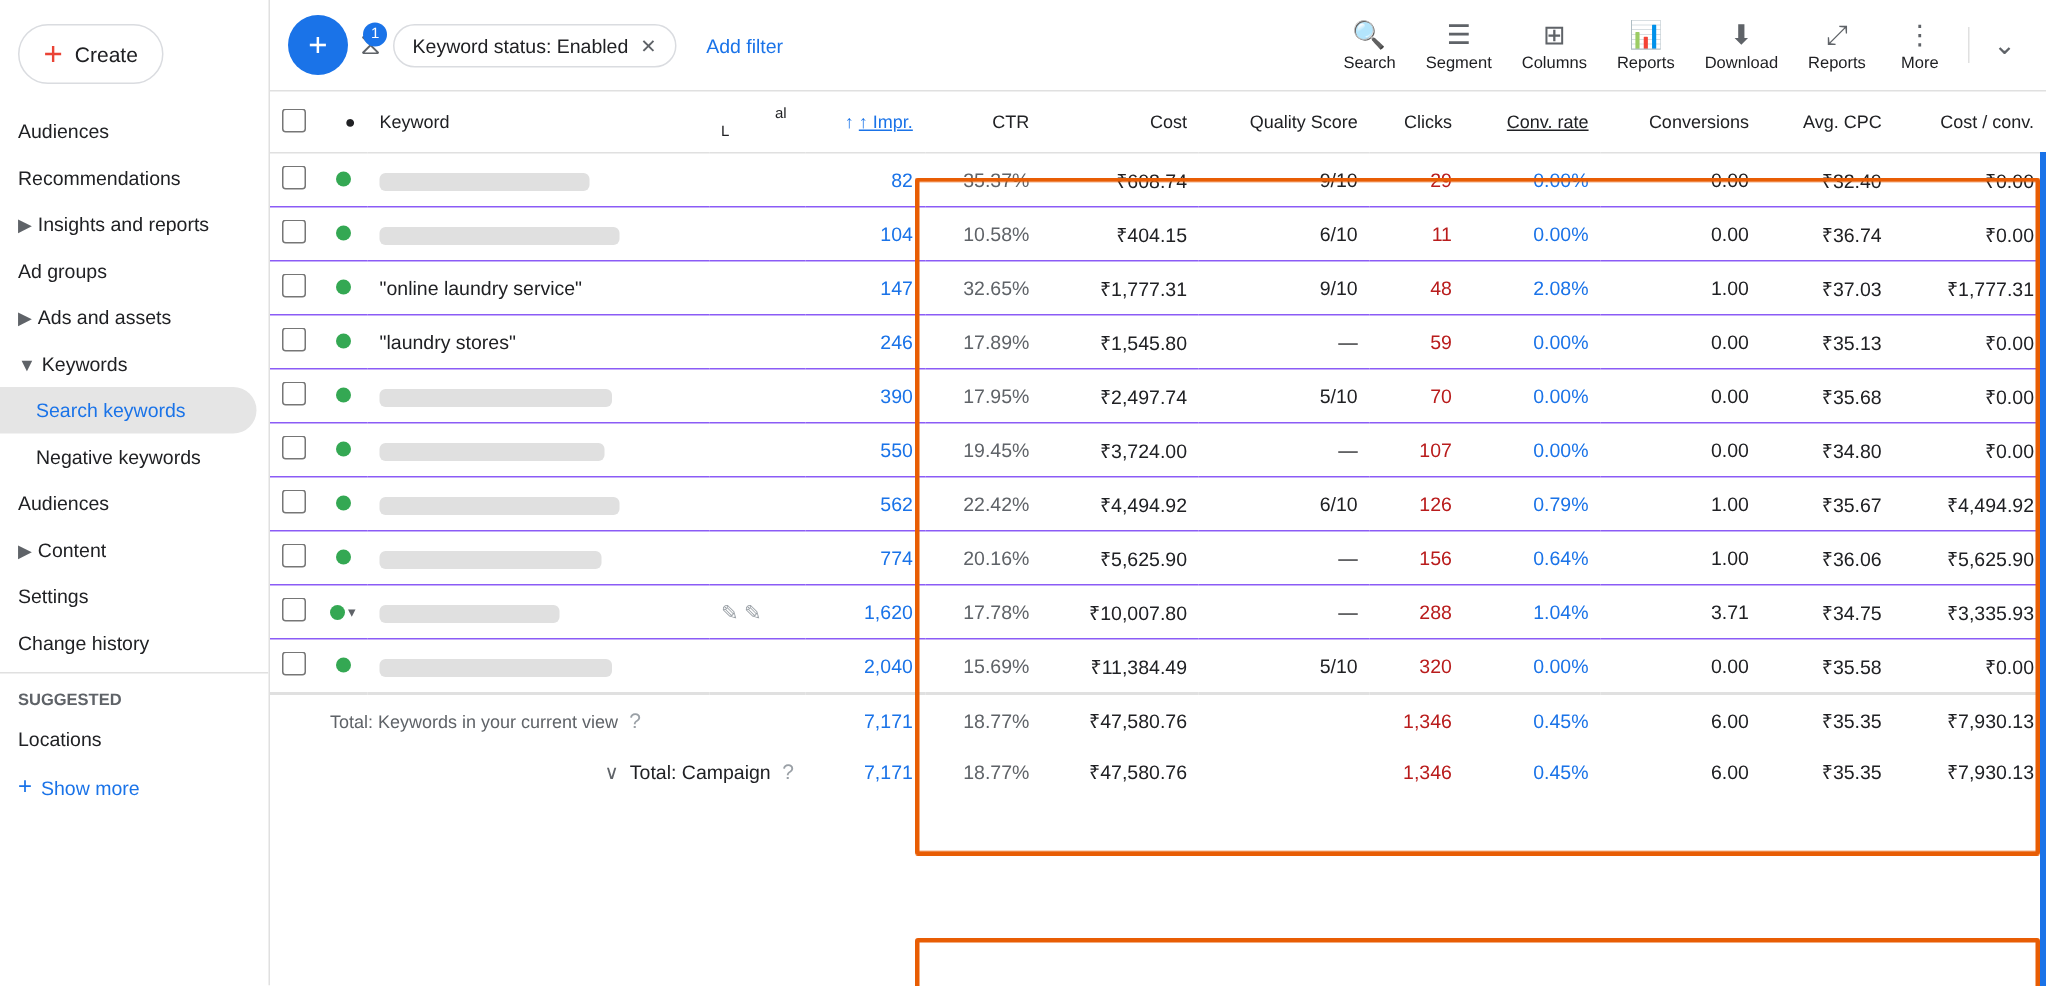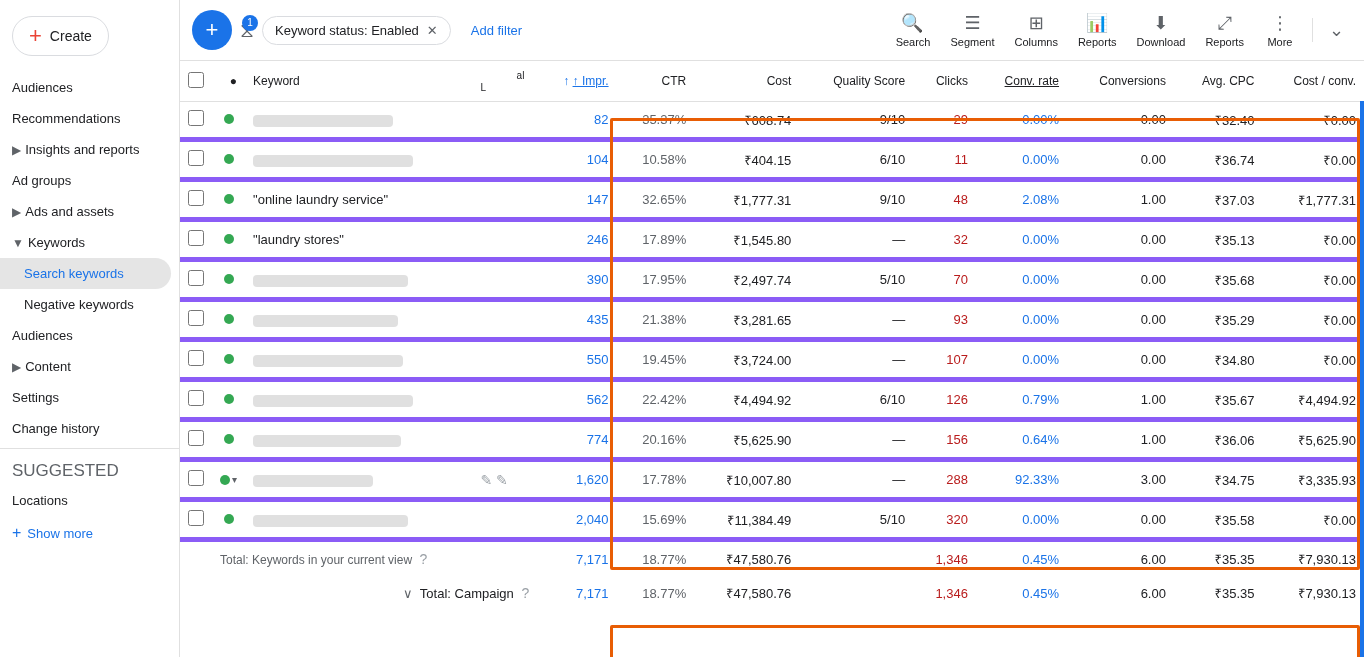--- a/index.html
+++ b/index.html
@@ -52,23 +52,23 @@
     .sidebar-item.active { background: #e5e5e5; color: #1a73e8; font-weight: 500; }
     .sidebar-item .arrow {
       margin-right: 4px;
       font-size: 12px;
       color: #5f6368;
     }
     .sidebar-item .label { flex: 1; }
     .sidebar-divider { height: 1px; background: #e0e0e0; margin: 4px 0; }
     .sidebar-section-label {
       padding: 8px 12px 4px 12px;
-      font-size: 17px;
+      font-size: 11px;
       color: #5f6368;
-      font-weight: 400;
+      font-weight: 700;
       text-transform: uppercase;
     }
     .sidebar-sub {
       padding-left: 24px;
     }
     .sidebar-show-more {
       display: flex;
       align-items: center;
       gap: 6px;
       padding: 8px 12px;
@@ -205,21 +205,21 @@
       z-index: 2;
       font-size: 12px;
     }
     thead th.left-align { text-align: left; }
     thead th.checkbox-col { width: 32px; text-align: center; }
     thead th.status-col { width: 28px; }
     thead th.keyword-col { text-align: left; min-width: 160px; }
     thead th.impressions-col { color: #1a73e8; }
     thead th .underline { text-decoration: underline; text-align: center; }
 
-    tbody tr { border-bottom: 5px solid #8b5cf6; }
+    tbody tr { border-bottom: 1px solid #8b5cf6; }
     td {
       padding: 8px 8px;
       text-align: right;
       white-space: nowrap;
       color: #202124;
       vertical-align: middle;
     }
     td.checkbox-col { text-align: center; width: 32px; }
     td.status-col { text-align: center; width: 28px; }
     td.keyword-col { text-align: left; min-width: 160px; color: #202124; }
@@ -487,54 +487,39 @@
           </tr>
           <tr>
             <td class="checkbox-col"><input type="checkbox" class="checkbox-input" style=""></td>
             <td class="status-col"><span class="status-dot"></span></td>
             <td class="keyword-col"><span class="keyword-text">"laundry stores"</span></td>
             <td style="text-align: left; min-width: 40px;"></td>
             <td class="impressions-col">246</td>
             <td class="ctr-col">17.89%</td>
             <td class="cost-col">₹1,545.80</td>
             <td class="quality-col">—</td>
-            <td class="clicks-col">32</td>
+            <td class="clicks-col">59</td>
             <td class="conv-rate-col">0.00%</td>
             <td class="conversions-col">0.00</td>
             <td class="avg-cpc-col">₹35.13</td>
             <td class="cost-conv-col">₹0.00</td>
           </tr>
           <tr>
             <td class="checkbox-col"><input type="checkbox" class="checkbox-input" style=""></td>
             <td class="status-col"><span class="status-dot"></span></td>
             <td class="keyword-col"><span class="redacted-bar" style="width:155px;"></span></td>
             <td style="text-align: left; min-width: 40px;"></td>
             <td class="impressions-col">390</td>
             <td class="ctr-col">17.95%</td>
             <td class="cost-col">₹2,497.74</td>
             <td class="quality-col">5/10</td>
             <td class="clicks-col">70</td>
             <td class="conv-rate-col">0.00%</td>
             <td class="conversions-col">0.00</td>
             <td class="avg-cpc-col">₹35.68</td>
-            <td class="cost-conv-col">₹0.00</td>
-          </tr>
-          <tr>
-            <td class="checkbox-col"><input type="checkbox" class="checkbox-input" style=""></td>
-            <td class="status-col"><span class="status-dot"></span></td>
-            <td class="keyword-col"><span class="redacted-bar" style="width:145px;"></span></td>
-            <td style="text-align: left; min-width: 40px;"></td>
-            <td class="impressions-col">435</td>
-            <td class="ctr-col">21.38%</td>
-            <td class="cost-col">₹3,281.65</td>
-            <td class="quality-col">—</td>
-            <td class="clicks-col">93</td>
-            <td class="conv-rate-col">0.00%</td>
-            <td class="conversions-col">0.00</td>
-            <td class="avg-cpc-col">₹35.29</td>
             <td class="cost-conv-col">₹0.00</td>
           </tr>
           <tr>
             <td class="checkbox-col"><input type="checkbox" class="checkbox-input" style=""></td>
             <td class="status-col"><span class="status-dot"></span></td>
             <td class="keyword-col"><span class="redacted-bar" style="width:150px;"></span></td>
             <td style="text-align: left; min-width: 40px;"></td>
             <td class="impressions-col">550</td>
             <td class="ctr-col">19.45%</td>
             <td class="cost-col">₹3,724.00</td>
@@ -583,22 +568,22 @@
                 <span class="dropdown-arrow">▾</span>
               </div>
             </td>
             <td class="keyword-col"><span class="redacted-bar" style="width:120px;"></span></td>
             <td style="text-align: left; min-width: 40px;"><span class="edit-icon">✎</span> <span class="edit-icon">✎</span></td>
             <td class="impressions-col">1,620</td>
             <td class="ctr-col">17.78%</td>
             <td class="cost-col">₹10,007.80</td>
             <td class="quality-col">—</td>
             <td class="clicks-col">288</td>
-            <td class="conv-rate-col">92.33%</td>
-            <td class="conversions-col">3.00</td>
+            <td class="conv-rate-col">1.04%</td>
+            <td class="conversions-col">3.71</td>
             <td class="avg-cpc-col">₹34.75</td>
             <td class="cost-conv-col">₹3,335.93</td>
           </tr>
           <tr>
             <td class="checkbox-col"><input type="checkbox" class="checkbox-input" style=""></td>
             <td class="status-col"><span class="status-dot"></span></td>
             <td class="keyword-col"><span class="redacted-bar" style="width:155px;"></span></td>
             <td style="text-align: left; min-width: 40px;"></td>
             <td class="impressions-col">2,040</td>
             <td class="ctr-col">15.69%</td>

